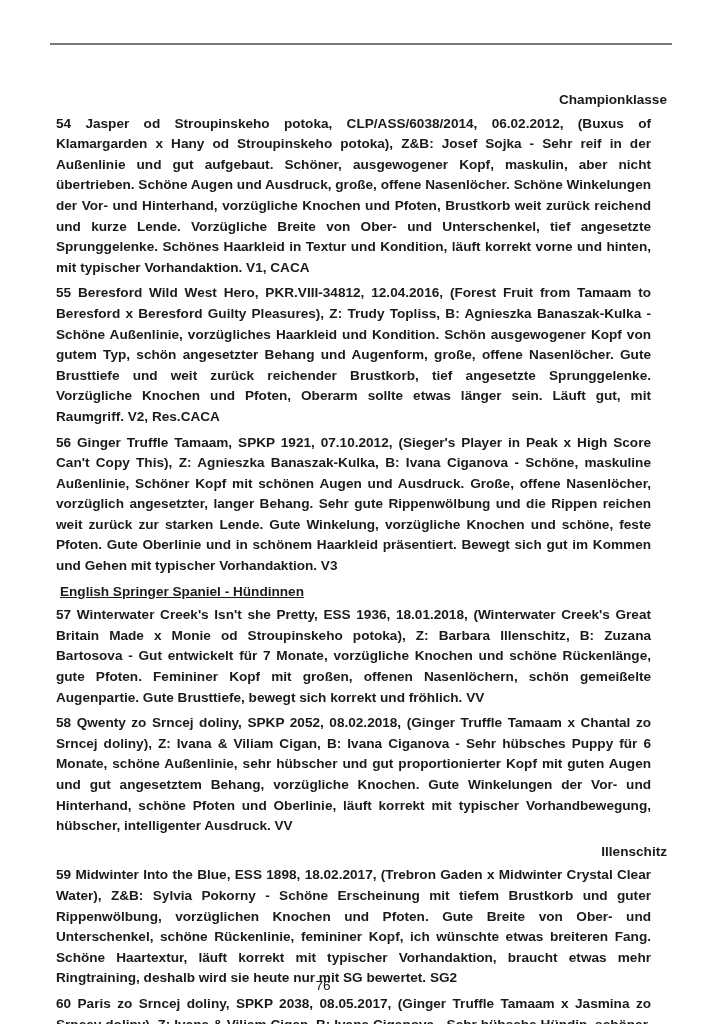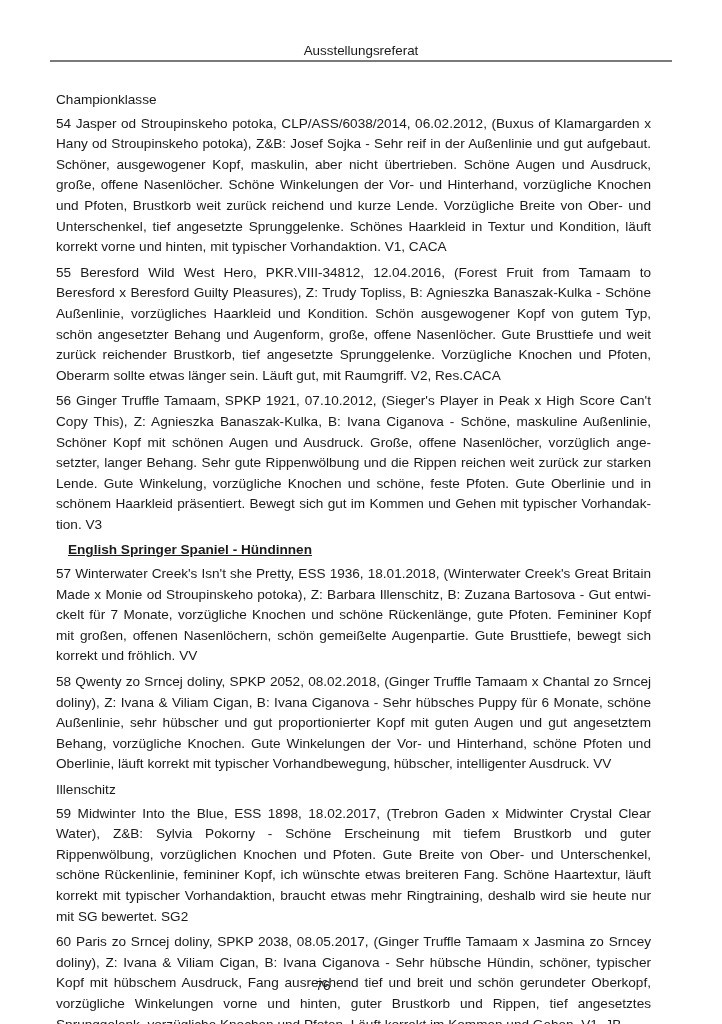--- a/index.html
+++ b/index.html
@@ -3,30 +3,29 @@
   <meta charset="utf-8">
   <style>
     html, body { margin: 0; padding: 0; background: #ffffff; }
     body { width: 722px; height: 1024px; position: relative; overflow: hidden;
            font-family: "Liberation Sans", sans-serif; color: #1a1a1a; }
     .header { position: absolute; left: 50px; width: 622px; top: 42px; text-align: center; font-size: 13.4px; }
     .header .h1 { line-height: 17px; }
     .header .rule { height: 2px; background: #7a7a7a; margin: 1px 0 2px 0; }
     .header .h2 { line-height: 17px; }
     .content { position: absolute; left: 56px; width: 611px; top: 90px; font-size: 13.6px; line-height: 20.6px; }
-    .klasse { font-weight: normal; margin: 0 0 3px 0; }
-    .section { font-weight: bold; text-decoration: underline; margin: 0 0 3px 12px; }
-    .entry { text-align: justify; margin: 0 16px 5px 0; hyphens: manual; }
+    .klasse { font-weight: bold; margin: 0 0 3px 12px; text-align: right; }
+    .section { font-weight: bold; text-decoration: underline; margin: 0 0 3px 4px; }
+    .entry { text-align: justify; margin: 0 16px 5px 0; hyphens: manual; font-weight: bold; }
     .pagenum { position: absolute; left: 0; width: 646px; top: 978px; text-align: center; font-size: 13.6px; }
   </style>
 </head>
 <body>
 
 <div class="header">
-  <div class="h1">Ausstellungsreferat</div>
   <div class="rule"></div>
 </div>
 
 <div class="content">
   <div class="klasse">Championklasse</div>
   <p class="entry">54 Jasper od Stroupinskeho potoka, CLP/ASS/6038/2014, 06.02.2012, (Buxus of Klamargarden x Hany od Stroupinskeho potoka), Z&amp;B: Josef Sojka - Sehr reif in der Außenlinie und gut aufgebaut. Schöner, ausgewogener Kopf, maskulin, aber nicht übertrieben. Schöne Augen und Ausdruck, große, offene Nasenlöcher. Schöne Winkelungen der Vor- und Hinterhand, vorzügliche Knochen und Pfoten, Brustkorb weit zurück reichend und kurze Lende. Vorzügliche Breite von Ober- und Unterschenkel, tief angesetzte Sprunggelenke. Schönes Haarkleid in Textur und Kondition, läuft korrekt vorne und hinten, mit typischer Vorhandaktion. V1, CACA</p>
   <p class="entry">55 Beresford Wild West Hero, PKR.VIII-34812, 12.04.2016, (Forest Fruit from Tamaam to Beresford x Beresford Guilty Pleasures), Z: Trudy Topliss, B: Agnieszka Banaszak-Kulka - Schöne Außenlinie, vorzügliches Haarkleid und Kondition. Schön ausgewogener Kopf von gutem Typ, schön ange­setzter Behang und Augenform, große, offene Nasenlöcher. Gute Brusttiefe und weit zurück rei­chender Brustkorb, tief angesetzte Sprunggelenke. Vorzügliche Knochen und Pfoten, Oberarm sollte etwas länger sein. Läuft gut, mit Raumgriff. V2, Res.CACA</p>
   <p class="entry">56 Ginger Truffle Tamaam, SPKP 1921, 07.10.2012, (Sieger's Player in Peak x High Score Can't Copy This), Z: Agnieszka Banaszak-Kulka, B: Ivana Ciganova - Schöne, maskuline Außenlinie, Schöner Kopf mit schönen Augen und Ausdruck. Große, offene Nasenlöcher, vorzüglich ange­setzter, langer Behang. Sehr gute Rippenwölbung und die Rippen reichen weit zurück zur starken Lende. Gute Winkelung, vorzügliche Knochen und schöne, feste Pfoten. Gute Oberlinie und in schönem Haarkleid präsentiert. Bewegt sich gut im Kommen und Gehen mit typischer Vorhandak­tion. V3</p>
   <div class="section">English Springer Spaniel - Hündinnen</div>
   <p class="entry">57 Winterwater Creek's Isn't she Pretty, ESS 1936, 18.01.2018, (Winterwater Creek's Great Britain Made x Monie od Stroupinskeho potoka), Z: Barbara Illenschitz, B: Zuzana Bartosova - Gut entwi­ckelt für 7 Monate, vorzügliche Knochen und schöne Rückenlänge, gute Pfoten. Femininer Kopf mit großen, offenen Nasenlöchern, schön gemeißelte Augenpartie. Gute Brusttiefe, bewegt sich korrekt und fröhlich. VV</p>

